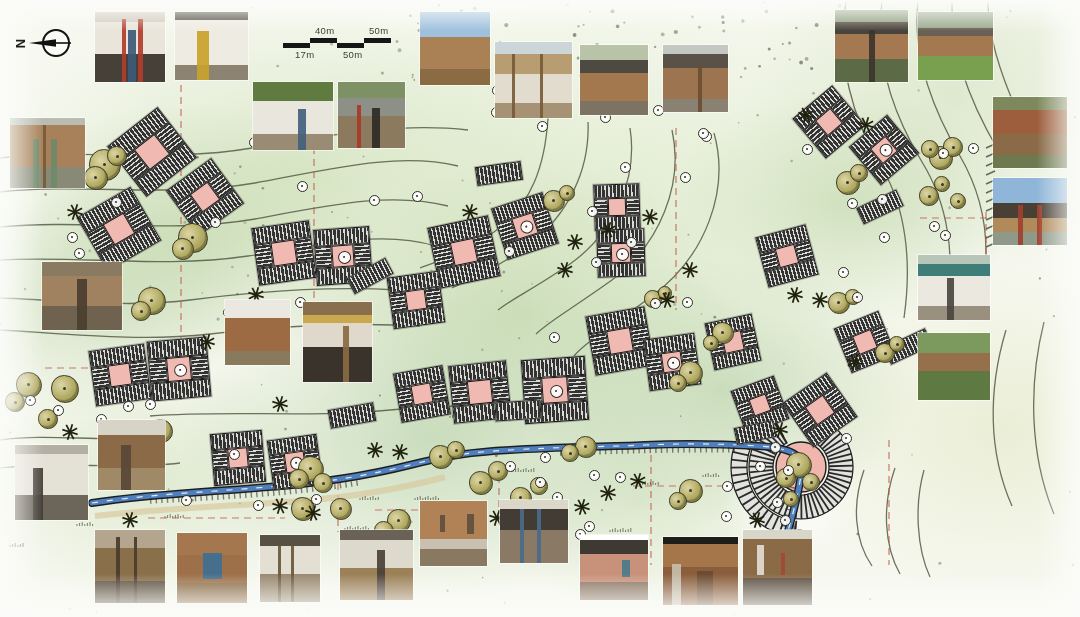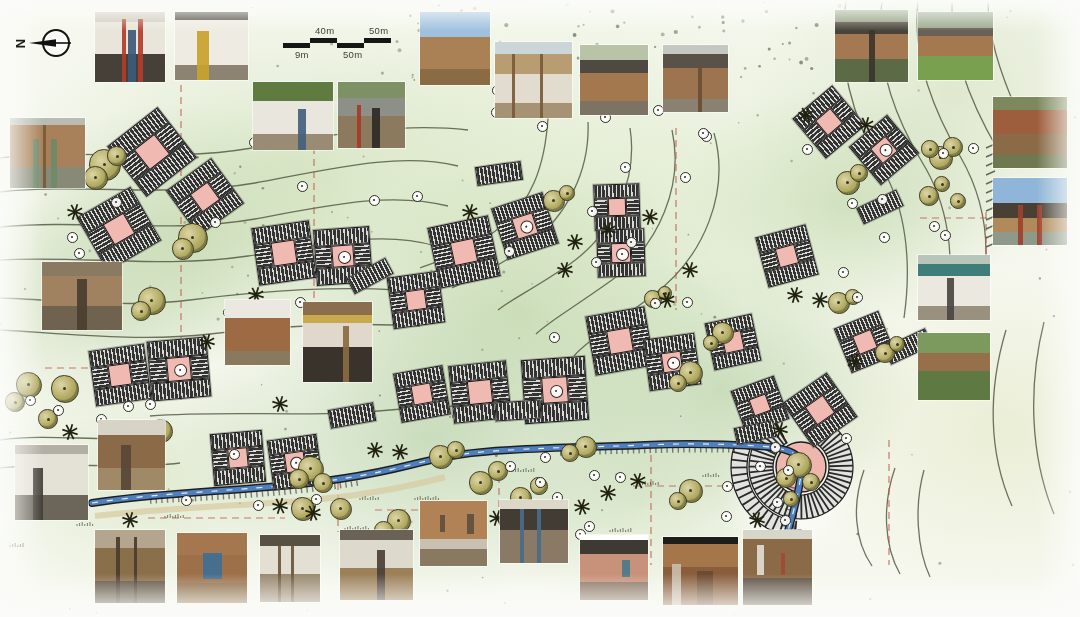--- a/index.html
+++ b/index.html
@@ -1279,18 +1279,18 @@
       <polygon points="2,17 29,13.2 29,20.8" fill="#111"></polygon>
       <line x1="29" y1="17" x2="44" y2="17" stroke="#111" stroke-width="1.6"></line>
     </svg>
   </div>
 
   <div class="scalebar">
     <span class="seg" style="left:0;top:16px"></span>
     <span class="seg" style="left:27px;top:11px"></span>
     <span class="seg" style="left:54px;top:16px"></span>
     <span class="seg" style="left:81px;top:11px"></span>
-    <span class="slabel" style="left:12px;top:22px">9m</span>
+    <span class="slabel" style="left:12px;top:22px">17m</span>
     <span class="slabel" style="left:32px;top:-2px">40m</span>
     <span class="slabel" style="left:60px;top:22px">50m</span>
     <span class="slabel" style="left:86px;top:-2px">50m</span>
   </div>
 </div>
 
 </body></html>

